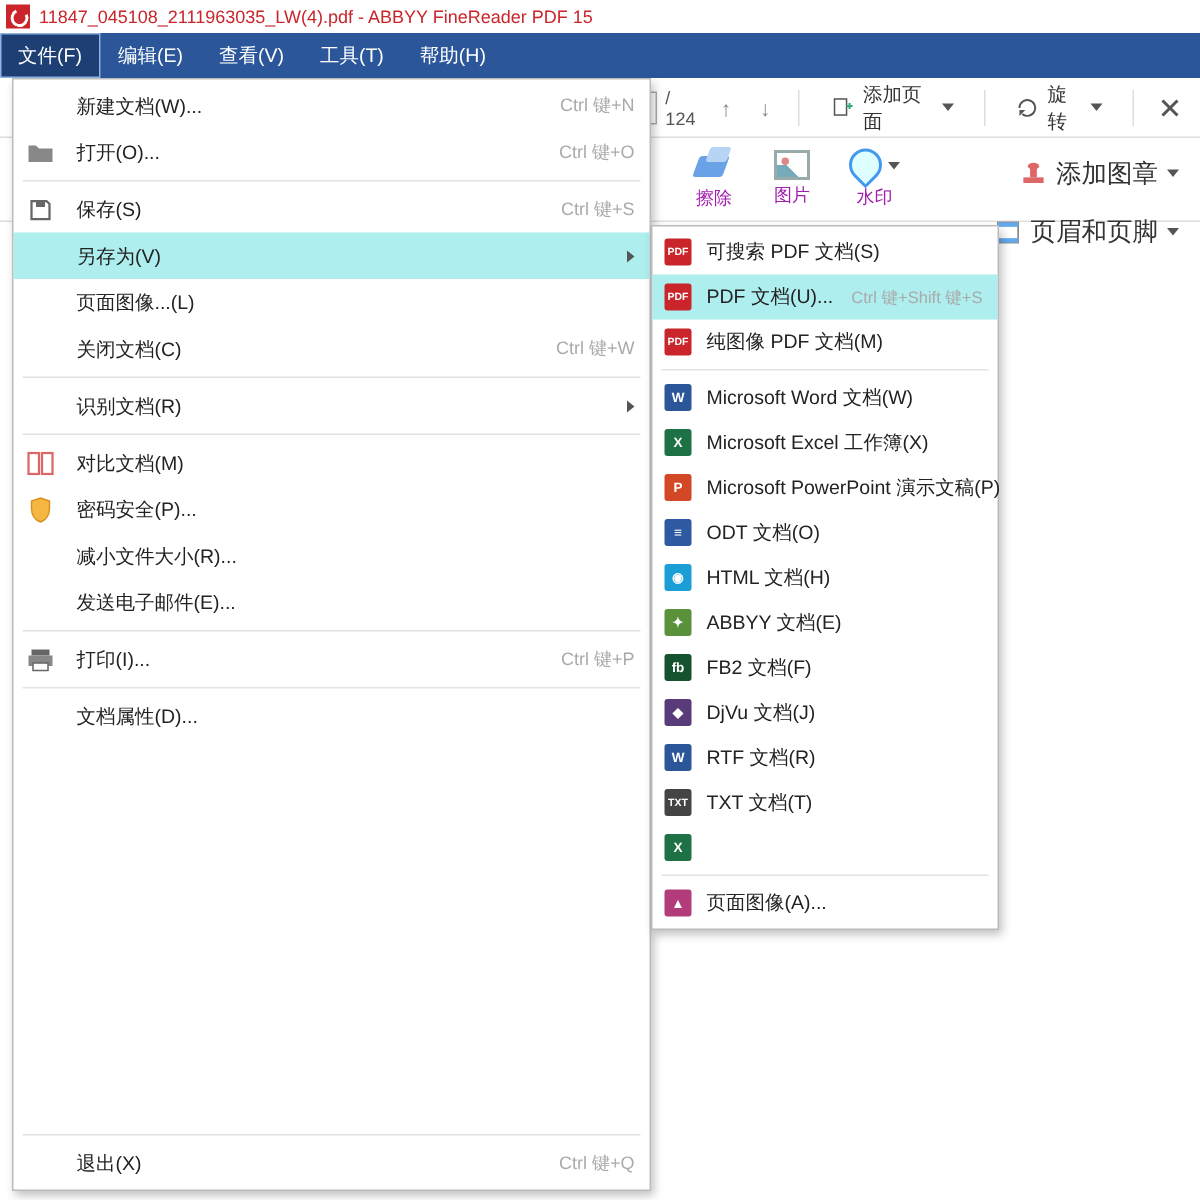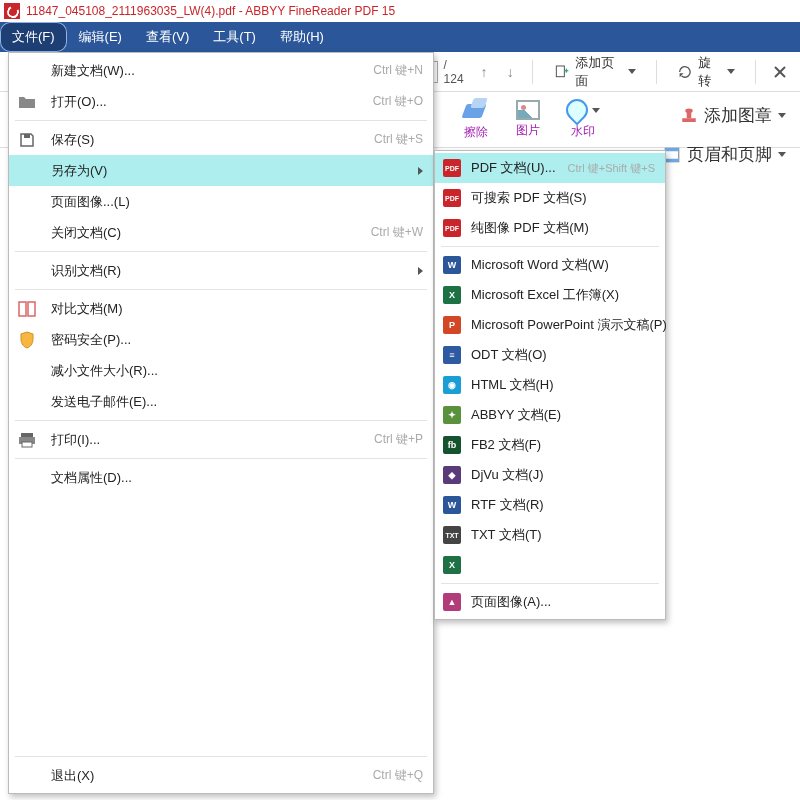--- a/index.html
+++ b/index.html
@@ -2,21 +2,21 @@
 <html><head>
 <meta charset="utf-8">
 <style>
 * { margin:0; padding:0; box-sizing:border-box; font-family:"Microsoft YaHei","Segoe UI",sans-serif; }
 body { width:800px; height:800px; background:#fff; overflow:hidden; font-size:13px; color:#222; position:relative; }
 .titlebar { height:22px; background:#fff; display:flex; align-items:center; padding:0 4px; border-bottom:0; }
 .app-icon { width:16px; height:16px; background:#c9252b; position:relative; margin-right:6px; }
 .app-icon::after { content:""; position:absolute; left:3px; top:3px; width:8px; height:8px; border:2px solid #fff; border-radius:50%; border-top-color:transparent; transform:rotate(20deg); }
 .title { color:#c9252b; font-size:12px; }
 .menubar { height:30px; background:#2b579a; display:flex; align-items:stretch; }
-.menubar-item { color:#fff; font-size:13px; padding:0 12px; display:flex; align-items:center; cursor:default;border-radius:10px; }
+.menubar-item { color:#fff; font-size:13px; padding:0 12px; display:flex; align-items:center; cursor:default; }
 .menubar-item.active { background:#1e3f73; box-shadow:inset 0 0 0 1px #8fb3e6; }
 .toolbar-row { height:40px; border-bottom:1px solid #ddd; display:flex; align-items:center; padding:0 8px; gap:6px; background:#fff; }
 .toolbar-row.r2 { height:56px; border-bottom:1px solid #ddd; }
 .sep { width:1px; height:24px; background:#ddd; margin:0 6px; }
 .tbtn { display:flex; align-items:center; gap:6px; padding:4px 8px; font-size:13px; color:#333;justify-content:flex-end; }
 .chev { border-left:4px solid transparent; border-right:4px solid transparent; border-top:5px solid #555; display:inline-block; }
 .page-input { width:30px; height:22px; border:1px solid #aaa; text-align:center; font-size:12px; }
 .page-total { color:#555; font-size:12px; }
 .arr-up, .arr-down { width:22px; height:22px; display:flex; align-items:center; justify-content:center; color:#888; font-size:14px; }
 .tool-big { display:flex; flex-direction:column; align-items:center; justify-content:center; padding:2px 10px; gap:2px; font-size:12px; color:#a21caf;}
@@ -240,31 +240,31 @@
   <div class="bottom-gap"></div>
   <div class="msep"></div>
   <div class="mi">
     <span class="micon"></span>
     <span class="mlabel">退出(X)</span>
     <span class="short">Ctrl 键+Q</span>
   </div>
 </div>
 
 <div class="subdrop" id="subdrop">
+    <div class="si">
+      <span class="sicon" style="background: rgb(201, 37, 43); font-size: 7px;">PDF</span>
+      <span class="slabel">可搜索 PDF 文档(S)</span>
+    </div>
     <div class="si highlight">
       <span class="sicon" style="background: rgb(201, 37, 43); font-size: 7px;">PDF</span>
       <span class="slabel">PDF 文档(U)...</span>
       <span class="short">Ctrl 键+Shift 键+S</span>
     </div>
     <div class="si">
       <span class="sicon" style="background: rgb(201, 37, 43); font-size: 7px;">PDF</span>
-      <span class="slabel">可搜索 PDF 文档(S)</span>
-    </div>
-    <div class="si">
-      <span class="sicon" style="background: rgb(201, 37, 43); font-size: 7px;">PDF</span>
       <span class="slabel">纯图像 PDF 文档(M)</span>
     </div>
     <div class="sdsep"></div>
     <div class="si">
       <span class="sicon" style="background: rgb(43, 87, 154);">W</span>
       <span class="slabel">Microsoft Word 文档(W)</span>
     </div>
     <div class="si">
       <span class="sicon" style="background: rgb(30, 113, 69);">X</span>
       <span class="slabel">Microsoft Excel 工作簿(X)</span>

